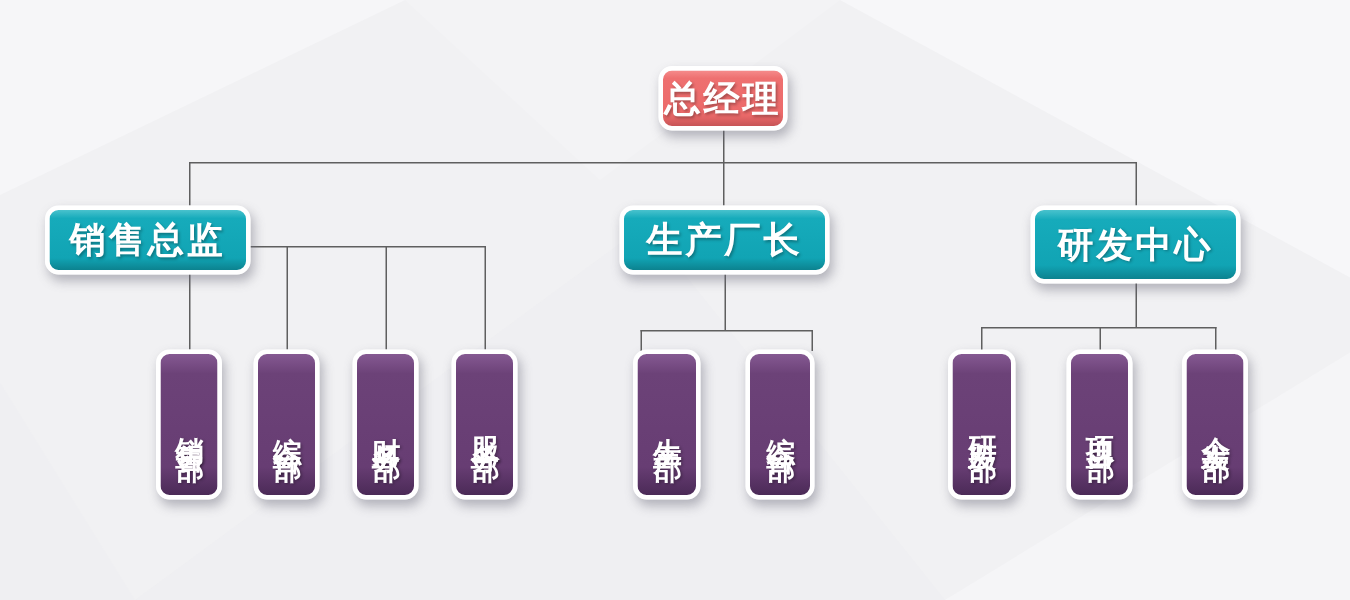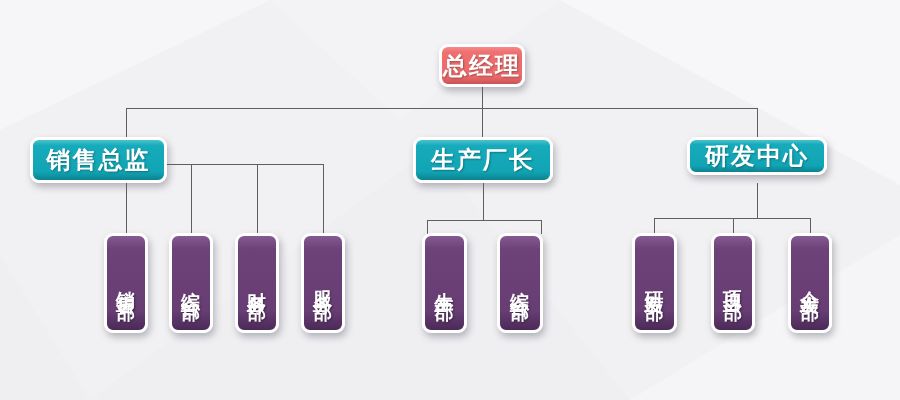--- a/index.html
+++ b/index.html
@@ -98,21 +98,21 @@
   <div class="node node-root" style="left:439px; top:44px; width:86px; height:43px;">
     <span>总经理</span>
   </div>
 
   <div class="node node-l2" style="left:413px; top:137px; width:140px; height:46px;">
     <span>生产厂长</span>
   </div>
   <div class="node node-l2" style="left:30px; top:137px; width:137px; height:46px;">
     <span>销售总监</span>
   </div>
-  <div class="node node-l2" style="left:687px; top:137px; width:140px; height:38px;">
+  <div class="node node-l2" style="left:687px; top:137px; width:140px; height:52px;">
     <span>研发中心</span>
   </div>
 
   <div class="node node-l3" style="left:104px; top:233px; width:44px; height:100px;">
     <span class="vlabel">销售部</span>
   </div>
   <div class="node node-l3" style="left:169px; top:233px; width:44px; height:100px;">
     <span class="vlabel">综合部</span>
   </div>
   <div class="node node-l3" style="left:235px; top:233px; width:44px; height:100px;">

